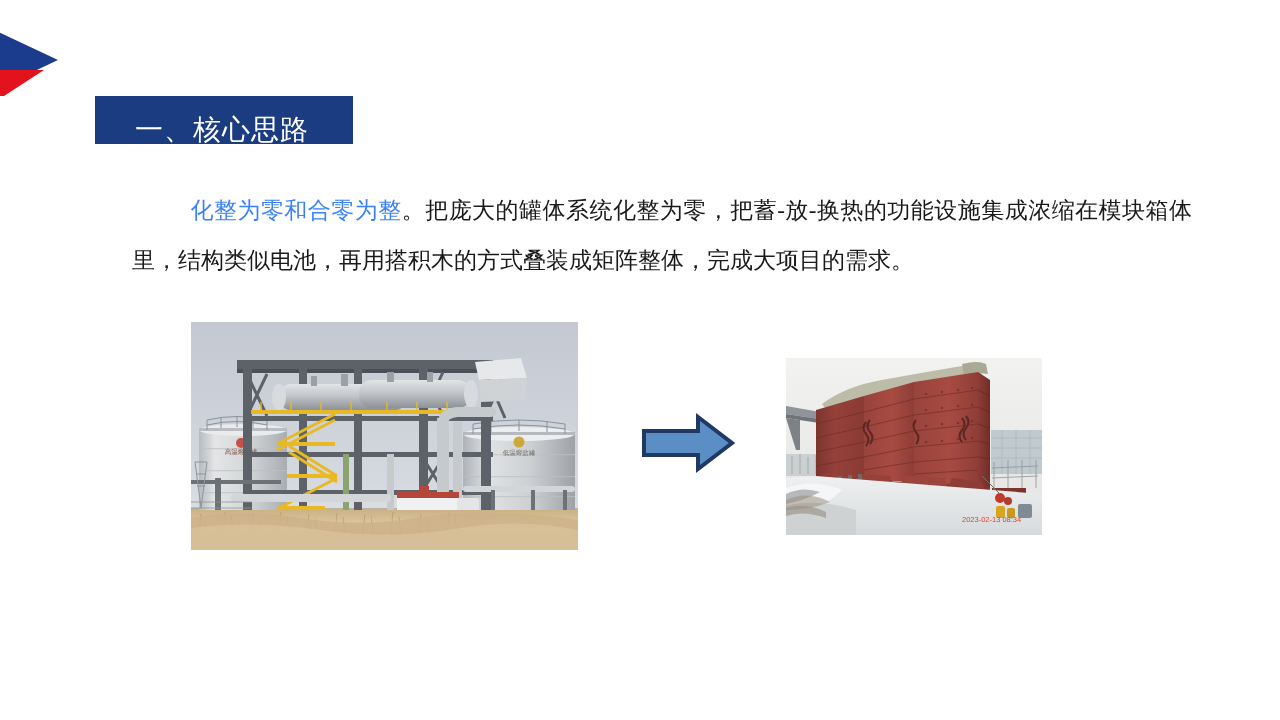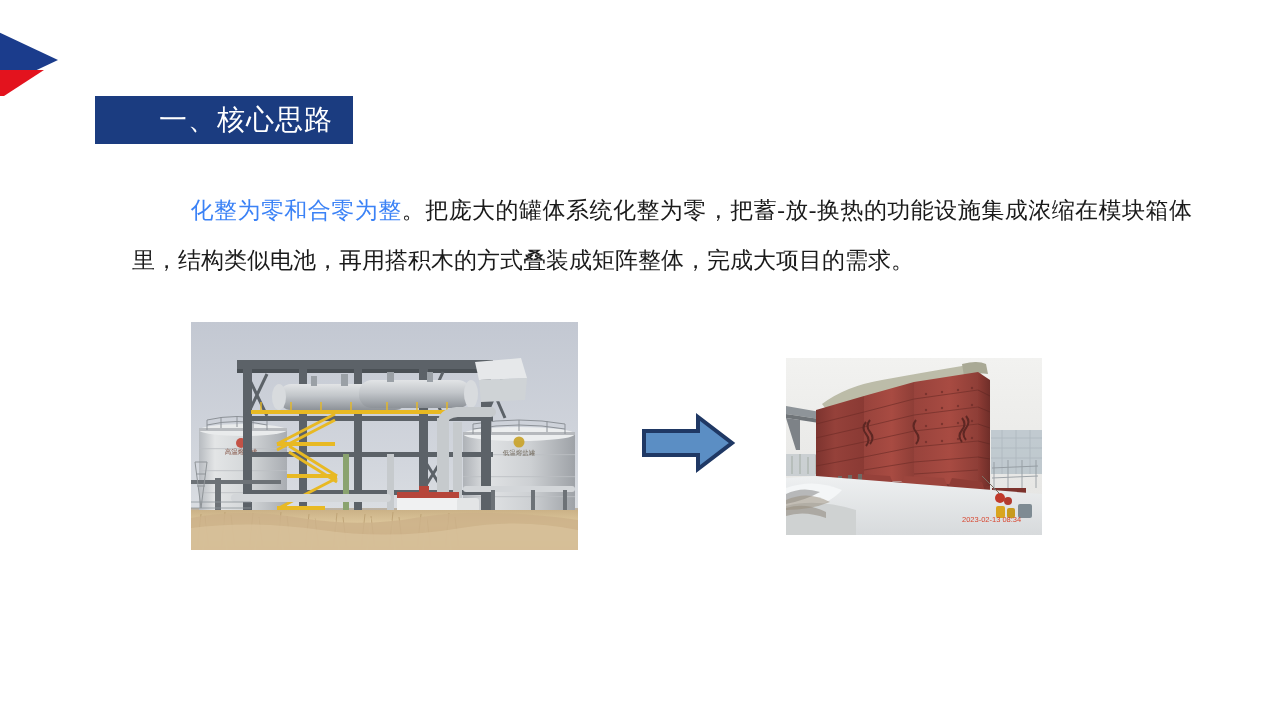--- a/index.html
+++ b/index.html
@@ -31,22 +31,21 @@
 
   
   #title-banner {
     position: absolute;
     left: 95px;
     top: 96px;
     width: 258px;
     height: 48px;
     background: #1b3c80;
     display: flex;
-    align-items: center;
-    padding-left: 24px;
+    align-items: flex-end;
   }
   #title-banner .title-text {
     color: #ffffff;
     font-size: 28px;
     line-height: 1;
     letter-spacing: 1px;
     padding-left: 40px;
     font-family: "Liberation Serif", "DejaVu Serif", serif;
     white-space: nowrap;
   }

